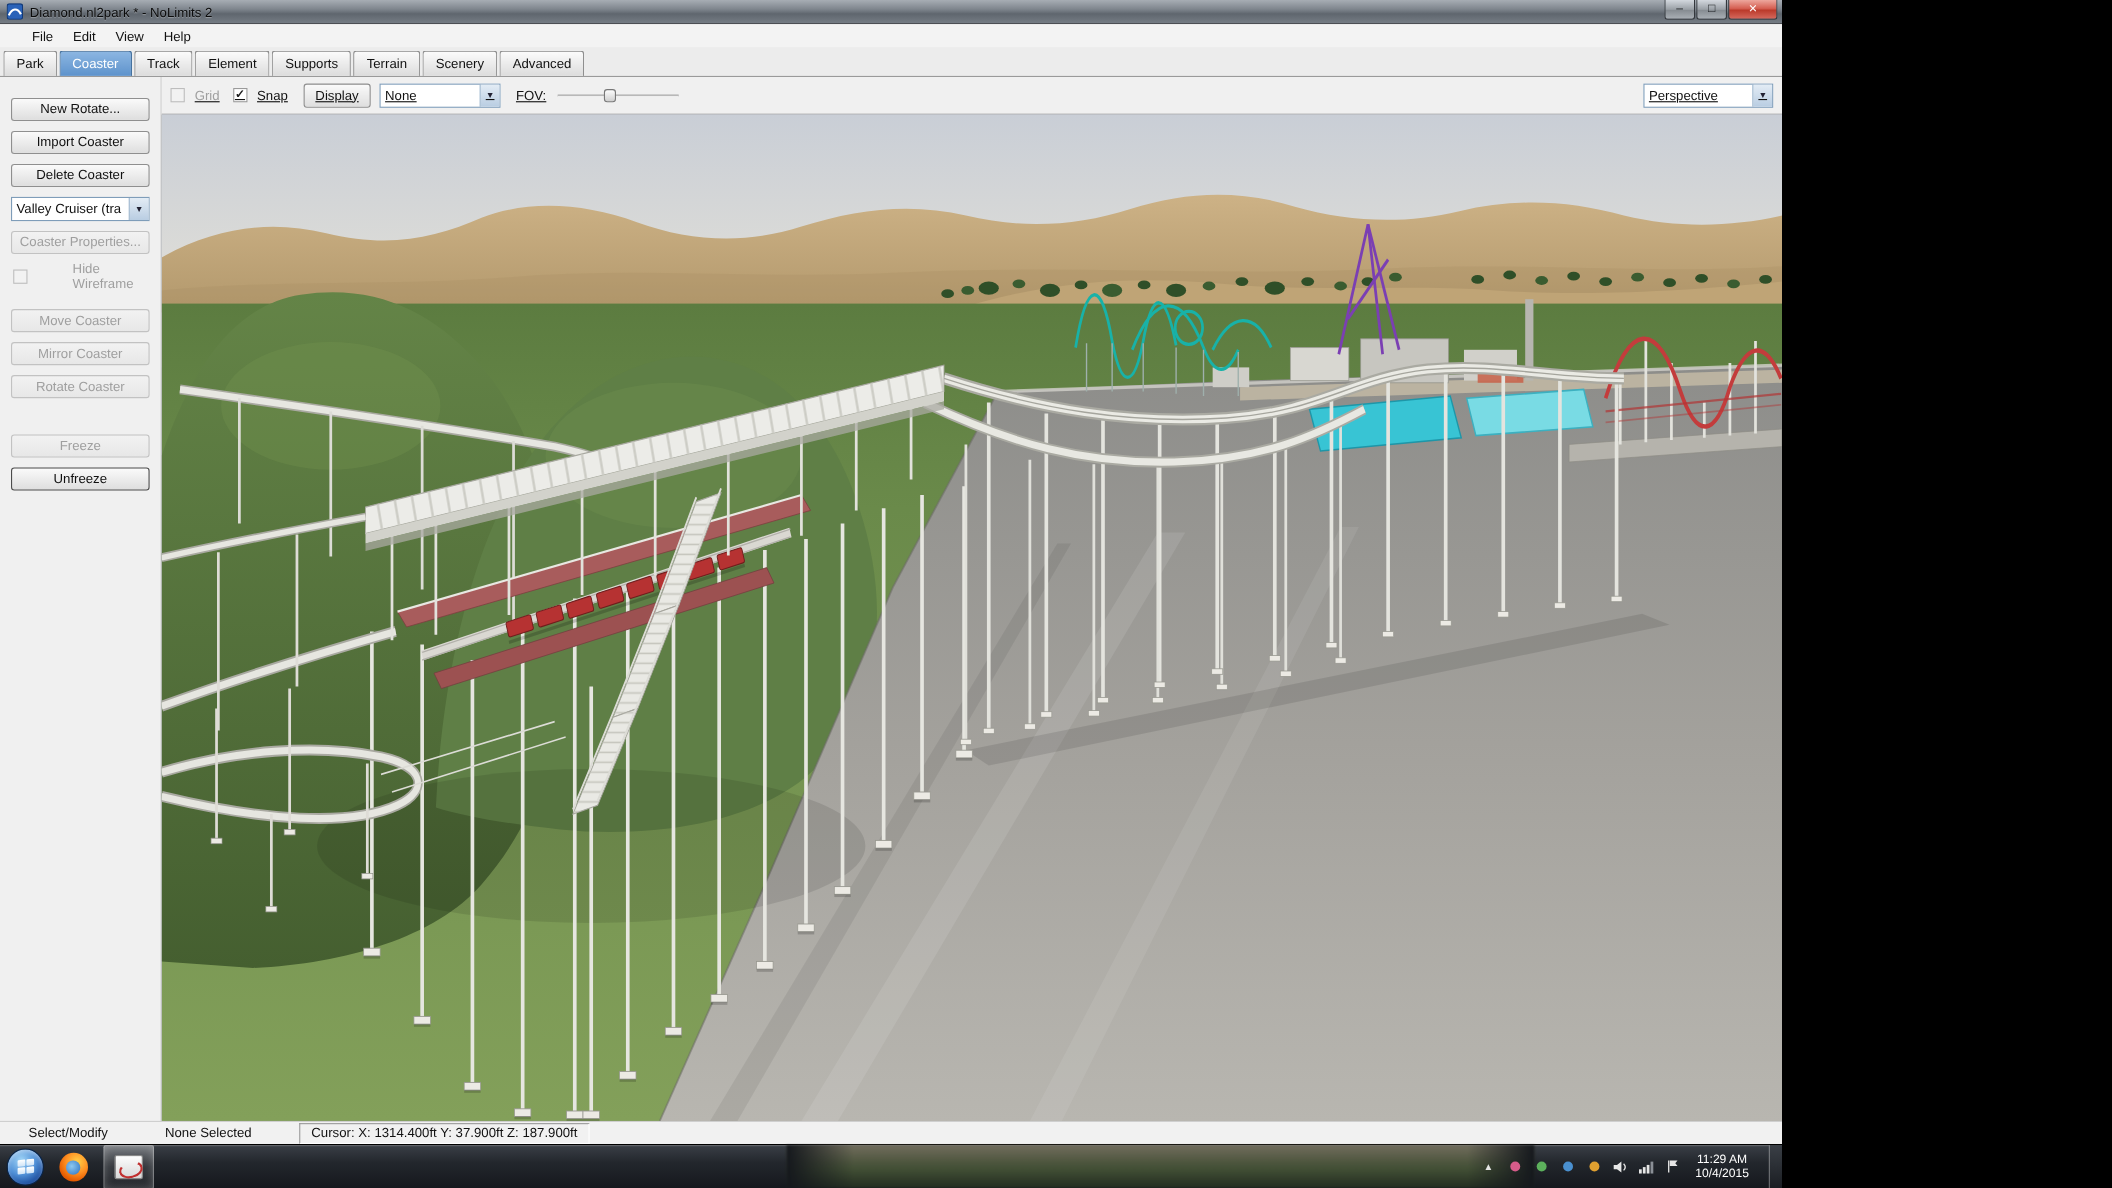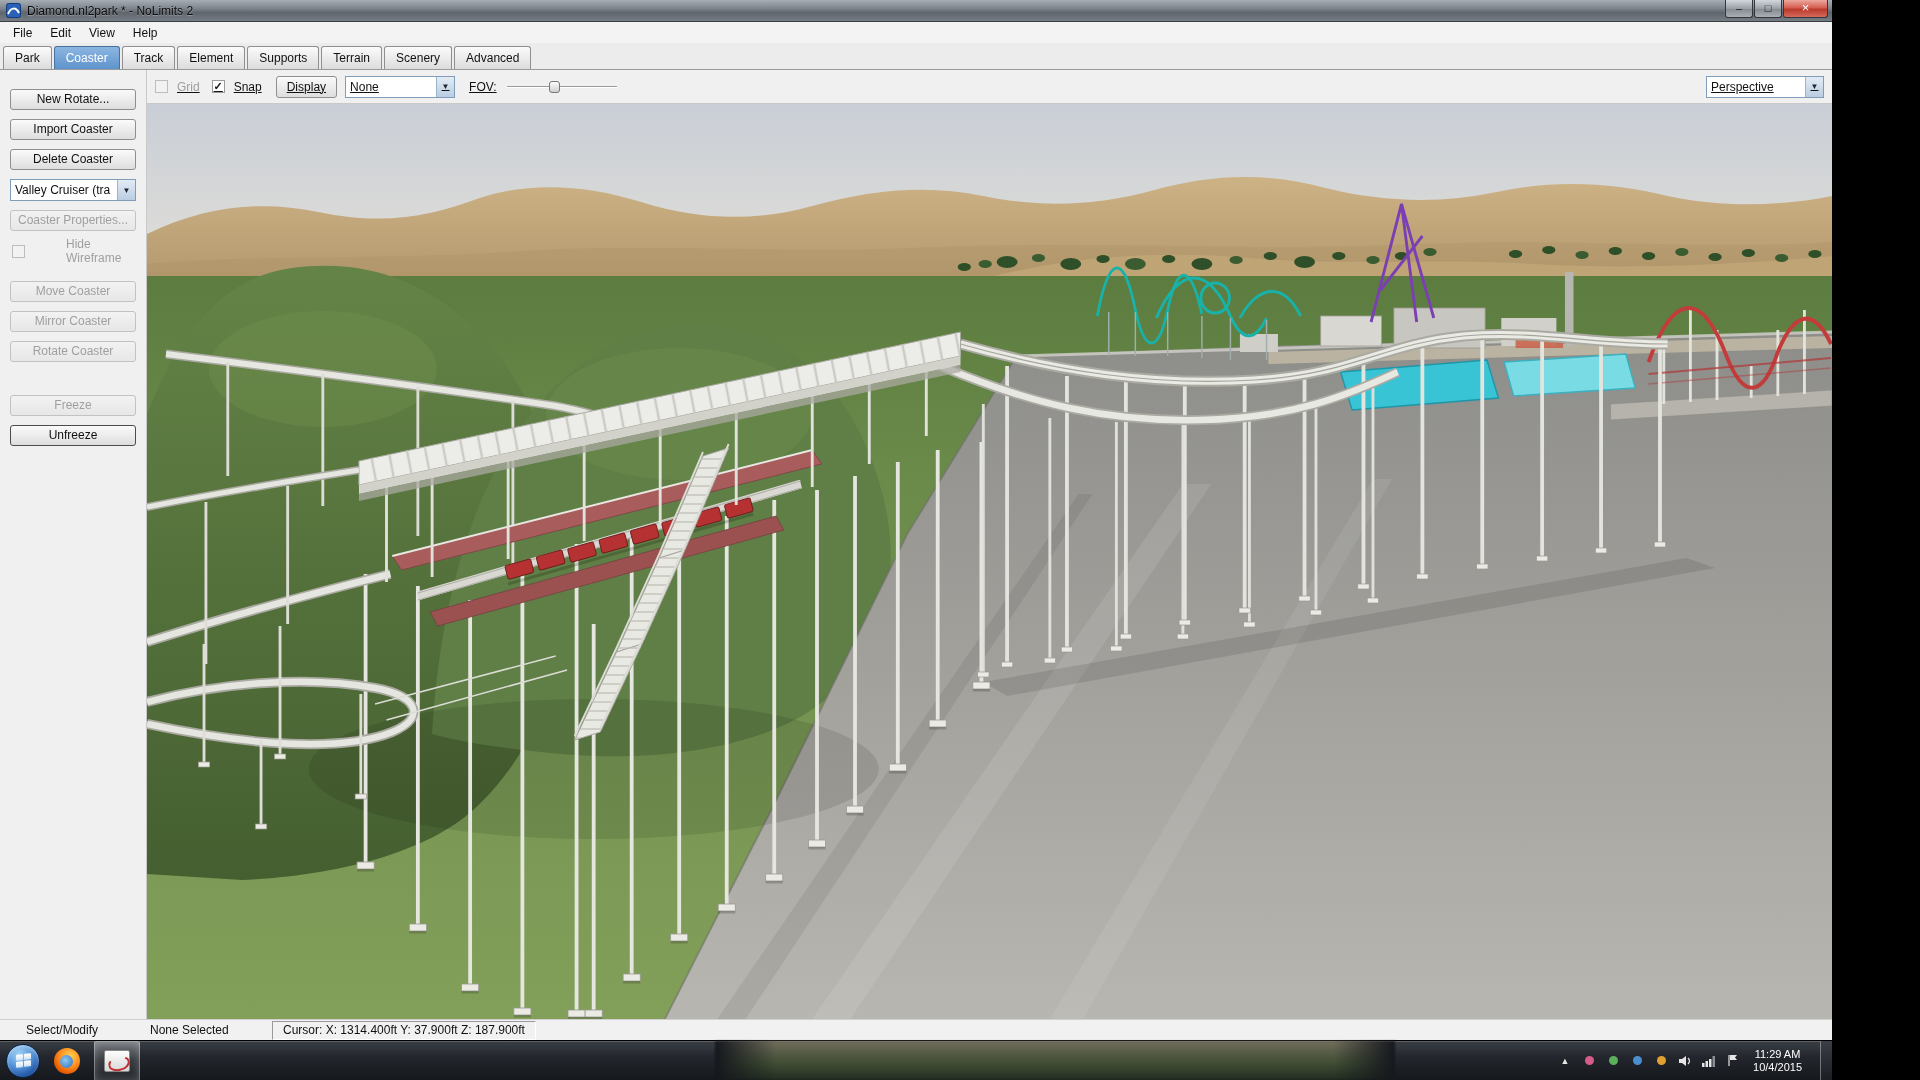--- a/index.html
+++ b/index.html
@@ -1,34 +1,34 @@
 <!DOCTYPE html>
 <html><head>
 <meta charset="utf-8">
 <style>
   * { box-sizing: border-box; margin: 0; padding: 0; }
   html,body { width:1920px; height:1080px; overflow:hidden; }
   body { font-family:"Liberation Sans", sans-serif; font-size:12px; color:#111; background:#000; }
-  .screen { width:1832px; height:1080px; display:flex; flex-direction:column; background:#f0f0f0; }
+  .screen { width:1620px; height:1080px; display:flex; flex-direction:column; background:#f0f0f0; }
 
   
   .titlebar { height:22px; flex:0 0 22px; display:flex; align-items:center; padding:0 4px;
     background:linear-gradient(#a7adb4 0%, #7e858d 40%, #5f666e 60%, #757c84 100%);
     border-bottom:1px solid #3a3e43; }
   .app-ico { width:15px; height:15px; margin-left:2px; }
   .title-text { margin-left:6px; color:#0b0b0b; text-shadow:0 1px 1px rgba(255,255,255,.35); }
   .winbtns { margin-left:auto; display:flex; align-self:flex-start; }
   .winbtn { width:28px; height:18px; border:1px solid #33373c; border-top:none; margin-left:1px;
     background:linear-gradient(#d3d8de,#9aa0a6 50%,#868c92 55%,#a9afb5); border-radius:0 0 3px 3px;
     color:#16181b; font-size:11px; line-height:16px; text-align:center; }
   .winbtn.close { width:45px; color:#fff; font-size:13px;
     background:linear-gradient(#eda79d,#d55f52 45%,#bb3a2b 55%,#d5695d); }
 
   
-  .menubar { height:21px; flex:0 0 21px; display:flex; align-items:center; background:#f3f3f3; padding-left:4px; }
+  .menubar { height:21px; flex:0 0 21px; display:flex; align-items:center; background:#f3f3f3; padding-left:20px; }
   .menu-item { padding:2px 9px; }
 
   
   .tabbar { height:27px; flex:0 0 27px; background:#ececec; display:flex; 
     padding:3px 0 0 3px; border-bottom:1px solid #9a9a9a; }
   .tab { margin-right:2px; padding:4px 11px 5px; border:1px solid #8f8f8f; border-bottom:none;
     border-radius:3px 3px 0 0; background:linear-gradient(#fbfbfb,#dcdcdc); }
   .tab.active { background:linear-gradient(#8cb6e2,#5e93cc); color:#fff; border-color:#46729f; }
 
   

